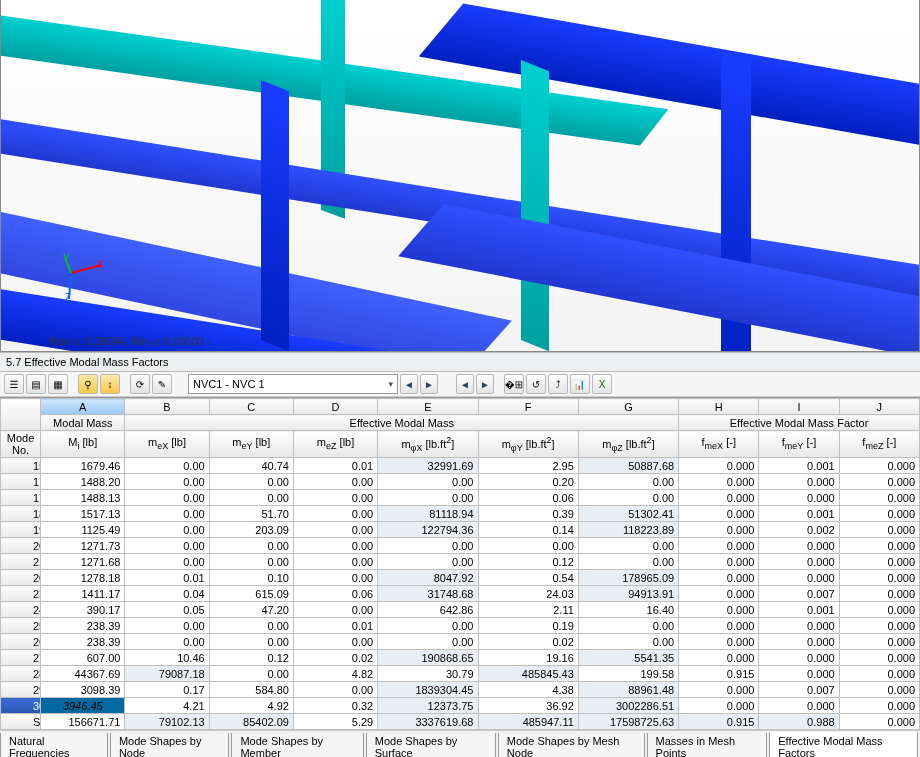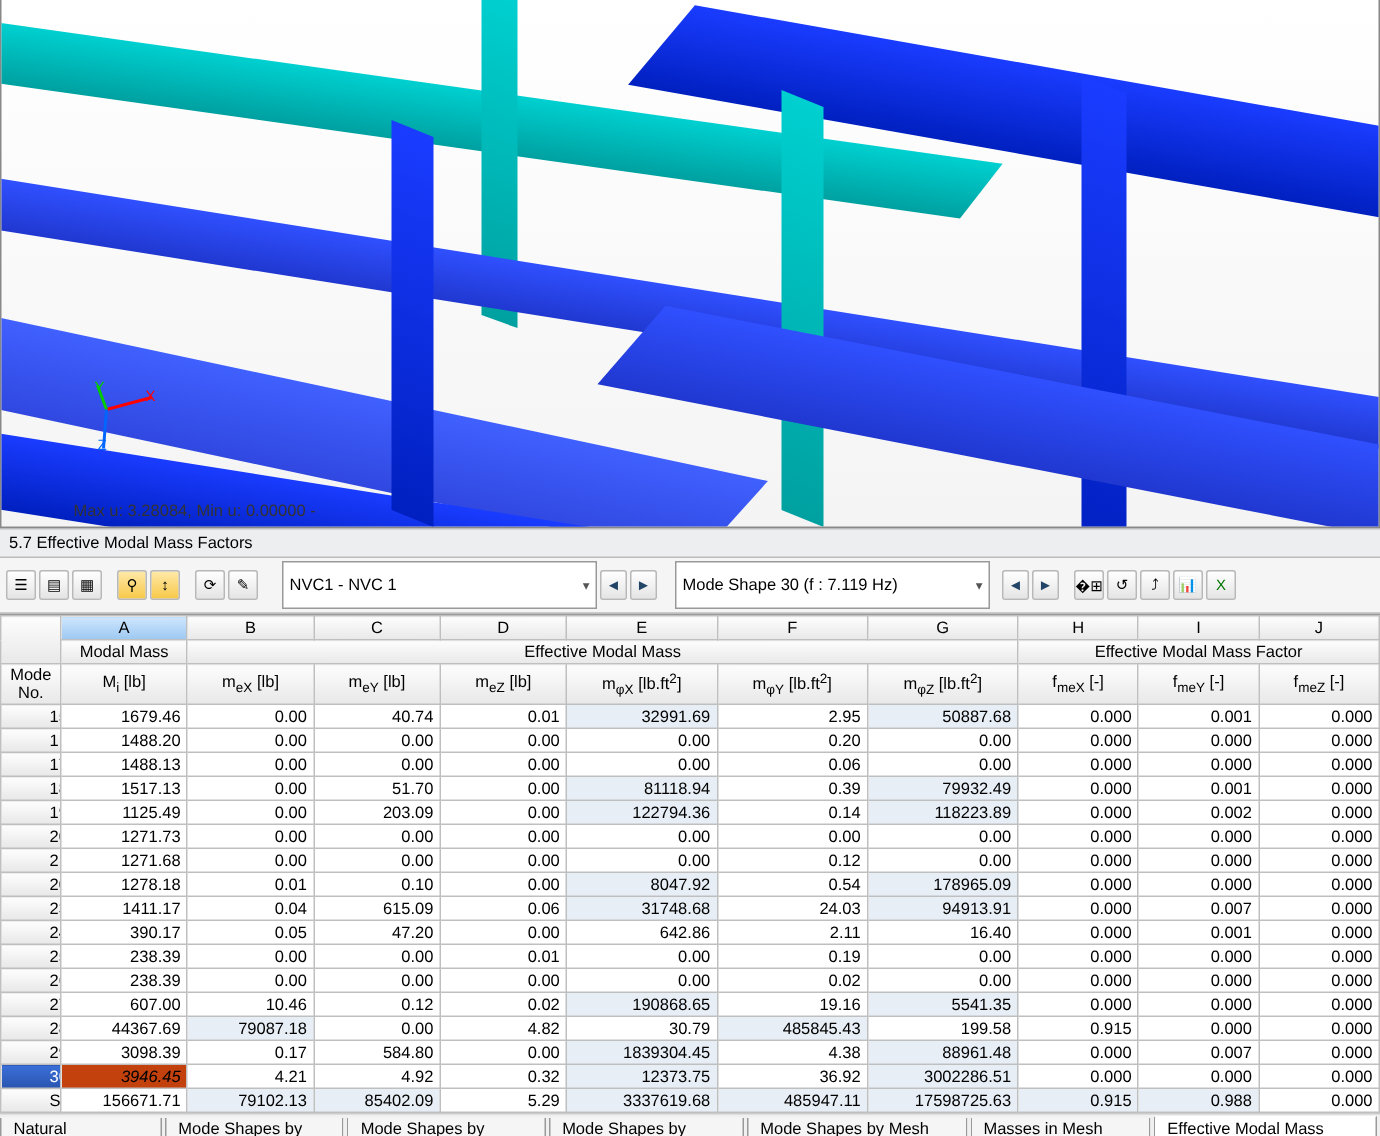--- a/index.html
+++ b/index.html
@@ -21,33 +21,33 @@
 .axis-widget .yl{position:absolute;color:#0c0;font-size:10px;left:2px;top:0;}
 .axis-widget .zl{position:absolute;color:#06f;font-size:10px;left:4px;bottom:0;}
 .axis-widget svg{position:absolute;left:0;top:0;}
 .status-line { position:absolute; left:4px; bottom:4px; font-size:11px; color:#333;padding-left:44px; }
 
 .panel-title { background:#eceef0; padding:3px 6px; font-size:11px; border:1px solid #bbb; border-left:none; border-right:none; }
 
 .toolbar { display:flex; align-items:center; gap:2px; padding:2px 4px; background:#f5f5f5; border-bottom:1px solid #ccc; }
 .tb-btn { width:20px; height:20px; border:1px solid #b8b8b8; background:linear-gradient(#fff,#e4e4e4); display:flex; align-items:center; justify-content:center; font-size:10px; cursor:pointer; border-radius:2px; }
 .tb-sep { width:6px; }
-.tb-combo { height:32px; border:1px solid #999; background:#fff; font-size:11px; padding:0 18px 0 4px; display:flex; align-items:center; position:relative; min-width:160px; }
+.tb-combo { height:20px; border:1px solid #999; background:#fff; font-size:11px; padding:0 18px 0 4px; display:flex; align-items:center; position:relative; min-width:160px; }
 .tb-combo::after { content:"▾"; position:absolute; right:4px; font-size:9px; color:#555; }
 .tb-arrow { width:18px; height:20px; border:1px solid #b8b8b8; background:linear-gradient(#fff,#e4e4e4); display:flex; align-items:center; justify-content:center; font-size:10px; color:#246; cursor:pointer; border-radius:2px; }
 
 .grid-wrap { border-top:1px solid #999; }
 table.grid { border-collapse:collapse; width:100%; table-layout:fixed; }
 table.grid th, table.grid td { border:1px solid #bfbfbf; padding:1px 4px; font-size:11px; height:16px; overflow:hidden; white-space:nowrap; }
 table.grid th { background:linear-gradient(#fdfdfd,#e8e8e8); font-weight:normal; text-align:center; }
 table.grid th.colA { background:linear-gradient(#cfe6ff,#9cc8f0); }
 table.grid td { text-align:right; }
 table.grid td.rowhdr { text-align:right; background:linear-gradient(#fdfdfd,#e8e8e8);padding-left:32px; }
 table.grid tr.sel td.rowhdr { background:linear-gradient(#3a6fd8,#2a55b0); color:#fff; }
-table.grid tr.sel td.cellA { background:#c2410c; font-style:italic; }
+table.grid tr.sel td.cellA { background:#0369a1; font-style:italic;text-align:center; }
 td.shade { background:#e8eef6; }
 th.group { border-bottom:1px solid #bfbfbf; }
 .sub { font-size:9px; vertical-align:sub; }
 .sup { font-size:9px; vertical-align:super; }
 
 .tabs { display:flex; background:#f0f0f0; border-top:1px solid #ccc; padding-top:2px; }
 .tab { border:1px solid #999; border-top:none; padding:2px 8px; font-size:11px; margin-right:2px; background:#f5f5f5; cursor:pointer; border-radius:0 0 3px 3px; }
 .tab.active { background:#fff; font-weight:normal; border-top:1px solid #fff; position:relative; top:-1px; }
 </style>
 </head>
@@ -90,23 +90,20 @@
   <div class="tb-sep"></div>
   <div class="tb-btn">⟳</div>
   <div class="tb-btn">✎</div>
   <div style="width:12px;"></div>
   <div class="tb-combo" style="min-width:210px;">
       <span>NVC1 - NVC 1</span>
     </div>
   <div class="tb-arrow">◄</div>
   <div class="tb-arrow">►</div>
   <div style="width:8px;"></div>
-  <div class="tb-combo" style="min-width:210px;">
-      <span>Mode Shape 30 (f : 7.119 Hz)</span>
-    </div>
   <div style="width:4px;"></div>
   <div class="tb-arrow">◄</div>
   <div class="tb-arrow">►</div>
   <div style="flex:0 0 6px;"></div>
   <div class="tb-btn">�⊞</div>
   <div class="tb-btn">↺</div>
   <div class="tb-btn">⤴</div>
   <div class="tb-btn" style="color:#c00;">📊</div>
   <div class="tb-btn" style="color:#070;">X</div>
 </div>
@@ -200,21 +197,21 @@
           <td>0.000</td>
         </tr>
         <tr>
           <td class="rowhdr">18</td>
           <td>1517.13</td>
           <td>0.00</td>
           <td>51.70</td>
           <td>0.00</td>
           <td class="shade">81118.94</td>
           <td>0.39</td>
-          <td class="shade">79932.49</td>
+          <td class="shade">51302.41</td>
           <td>0.000</td>
           <td>0.001</td>
           <td>0.000</td>
         </tr>
         <tr>
           <td class="rowhdr">19</td>
           <td>1125.49</td>
           <td>0.00</td>
           <td>203.09</td>
           <td>0.00</td>

